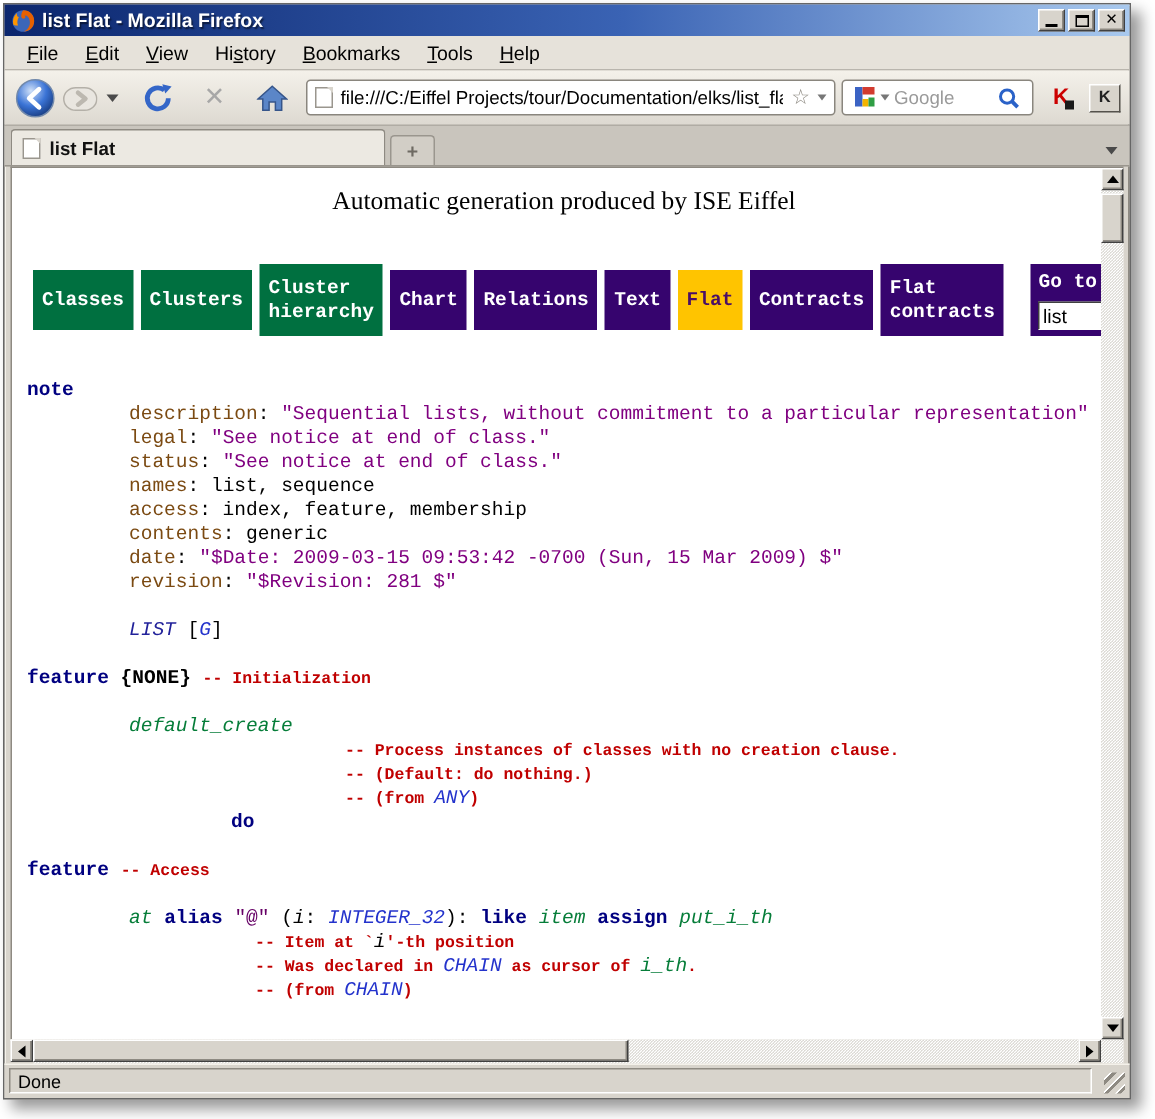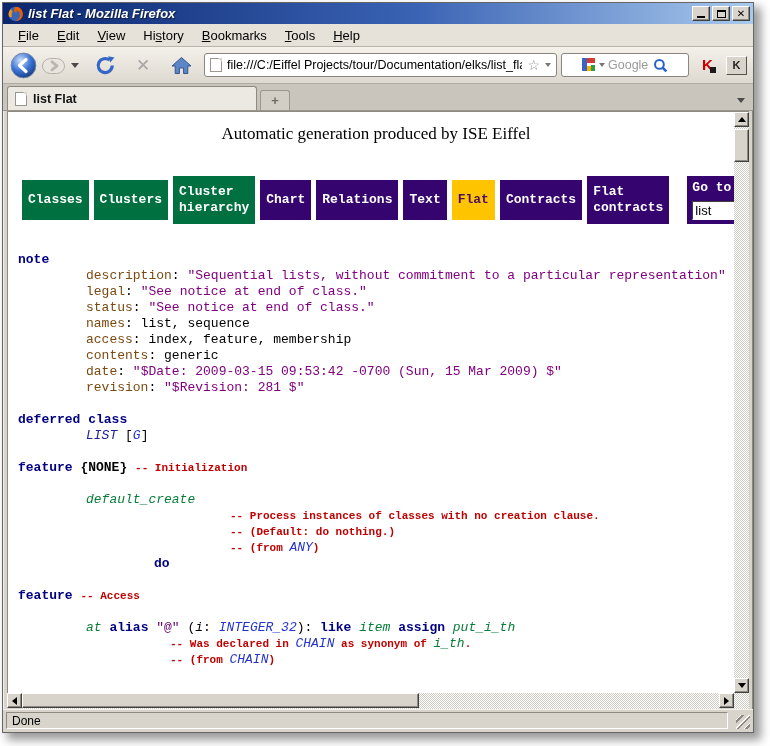--- a/index.html
+++ b/index.html
@@ -15,21 +15,21 @@
                 6px 6px 9px 1px rgba(0,0,0,0.40);
     display:flex; flex-direction:column;
   }
 
   .titlebar {
     height:21px; flex:0 0 21px; display:flex; align-items:center; gap:4px;
     padding:0 3px 0 4px;
     background:linear-gradient(90deg,var(--title-dark,#0b266e) 0%, #3a63b4 55%, var(--title-light,#a9c9ee) 100%);
   }
   .title-text { color:#fff; font-weight:bold; font-size:13px; text-shadow:1px 1px 1px rgba(0,0,0,.55); flex:1;
-    white-space:nowrap; overflow:hidden;font-style:italic; }
+    white-space:nowrap; overflow:hidden; }
   .ff-icon { width:17px; height:17px; display:inline-block; }
   .win-controls { display:flex; gap:2px; }
   .winbtn { width:18px; height:15px; background:#d8d4cc; border:1px solid;
     border-color:#fff #404040 #404040 #fff; box-shadow: inset -1px -1px 0 #8e8a82;
     display:flex; align-items:center; justify-content:center; cursor:default; padding:0; }
   .glyph-min { width:8px; height:2px; background:#000; margin-top:7px; }
   .glyph-max { width:9px; height:8px; border:1px solid #000; border-top:2px solid #000; }
   .glyph-close { font-size:10px; font-weight:bold; line-height:10px; color:#000; font-family:"DejaVu Sans",sans-serif; }
 
   .menubar { height:23px; flex:0 0 23px; background:#e6e2da; border-bottom:1px solid #b9b5ad;
@@ -46,21 +46,21 @@
 
   .urlbar { flex:1; height:24px; background:#fff; border:1px solid #8a867e; border-radius:3px;
     display:flex; align-items:center; gap:5px; padding:0 5px; min-width:0; }
   .page-icon { position:relative; width:12px; height:14px; background:#fff; border:1px solid #9a968e; flex:0 0 12px; }
   .page-icon::after { content:""; position:absolute; right:-1px; top:-1px; width:0; height:0;
     border-left:4px solid transparent; border-top:4px solid #d8d4cc; }
   .url-text { flex:1; font-size:12.5px; color:#000; white-space:nowrap; overflow:hidden; }
   .star { color:#8e8a82; font-size:14px; line-height:14px; font-family:"DejaVu Sans",sans-serif; }
 
   .searchbox { width:128px; height:24px; background:#fff; border:1px solid #8a867e; border-radius:3px;
-    display:flex; align-items:center; gap:3px; padding:0 20px; flex:0 0 128px; }
+    display:flex; align-items:center; gap:3px; padding:0 8px; flex:0 0 128px; }
   .searchbox input { border:none; outline:none; flex:1; min-width:0; font-size:12.5px; color:#000;
     font-family:"Liberation Sans",sans-serif; background:transparent; }
   .searchbox input::placeholder { color:#9a9a9a; }
 
   .kasp { position:relative; width:17px; height:16px; font-weight:bold; font-size:15px; line-height:16px;
     color:#cc0000; text-align:center; }
   .kasp::after { content:""; position:absolute; right:0; bottom:0; width:6px; height:6px; background:#1a1a1a; }
   .kbtn { width:21px; height:19px; background:#d8d4cc; border:1px solid; border-color:#fff #55524c #55524c #fff;
     font-size:11px; font-weight:bold; color:#222; display:flex; align-items:center; justify-content:center; }
 
@@ -307,35 +307,35 @@
               <div class="line" style="padding-left: 0px;"><span class="seg kw">note</span></div>
               <div class="line" style="padding-left: 68px;"><span class="seg tag">description</span><span class="seg txt">: </span><span class="seg str">"Sequential lists, without commitment to a particular representation"</span></div>
               <div class="line" style="padding-left: 68px;"><span class="seg tag">legal</span><span class="seg txt">: </span><span class="seg str">"See notice at end of class."</span></div>
               <div class="line" style="padding-left: 68px;"><span class="seg tag">status</span><span class="seg txt">: </span><span class="seg str">"See notice at end of class."</span></div>
               <div class="line" style="padding-left: 68px;"><span class="seg tag">names</span><span class="seg txt">: list, sequence</span></div>
               <div class="line" style="padding-left: 68px;"><span class="seg tag">access</span><span class="seg txt">: index, feature, membership</span></div>
               <div class="line" style="padding-left: 68px;"><span class="seg tag">contents</span><span class="seg txt">: generic</span></div>
               <div class="line" style="padding-left: 68px;"><span class="seg tag">date</span><span class="seg txt">: </span><span class="seg str">"$Date: 2009-03-15 09:53:42 -0700 (Sun, 15 Mar 2009) $"</span></div>
               <div class="line" style="padding-left: 68px;"><span class="seg tag">revision</span><span class="seg txt">: </span><span class="seg str">"$Revision: 281 $"</span></div>
               <div class="line" style="padding-left: 0px;">&nbsp;</div>
-              <div class="line" style="padding-left: 0px;"><span class="seg kw">deferred class</span></div>
               <div class="line" style="padding-left: 68px;"><span class="seg cls2">LIST</span><span class="seg txt"> [</span><span class="seg cls">G</span><span class="seg txt">]</span></div>
               <div class="line" style="padding-left: 0px;">&nbsp;</div>
               <div class="line" style="padding-left: 0px;"><span class="seg kw">feature</span><span class="seg blk"> {NONE} </span><span class="seg cmt">-- Initialization</span></div>
               <div class="line" style="padding-left: 0px;">&nbsp;</div>
               <div class="line" style="padding-left: 68px;"><span class="seg feat">default_create</span></div>
               <div class="line" style="padding-left: 212px;"><span class="seg cmt">-- Process instances of classes with no creation clause.</span></div>
               <div class="line" style="padding-left: 212px;"><span class="seg cmt">-- (Default: do nothing.)</span></div>
               <div class="line" style="padding-left: 212px;"><span class="seg cmt">-- (from </span><span class="seg cls">ANY</span><span class="seg cmt">)</span></div>
               <div class="line" style="padding-left: 136px;"><span class="seg kw">do</span></div>
               <div class="line" style="padding-left: 0px;">&nbsp;</div>
               <div class="line" style="padding-left: 0px;"><span class="seg kw">feature </span><span class="seg cmt">-- Access</span></div>
               <div class="line" style="padding-left: 0px;">&nbsp;</div>
               <div class="line" style="padding-left: 68px;"><span class="seg feat">at</span><span class="seg txt"> </span><span class="seg kw">alias</span><span class="seg txt"> </span><span class="seg op">"@"</span><span class="seg txt"> (</span><span class="seg var">i</span><span class="seg txt">: </span><span class="seg cls">INTEGER_32</span><span class="seg txt">): </span><span class="seg kw">like</span><span class="seg txt"> </span><span class="seg feat">item</span><span class="seg txt"> </span><span class="seg kw">assign</span><span class="seg txt"> </span><span class="seg feat">put_i_th</span></div>
-              <div class="line" style="padding-left: 152px;"><span class="seg cmt">-- Was declared in </span><span class="seg cls">CHAIN</span><span class="seg cmt"> as synonym of </span><span class="seg feat">i_th</span><span class="seg cmt">.</span></div>
+              <div class="line" style="padding-left: 152px;"><span class="seg cmt">-- Item at `</span><span class="seg var">i</span><span class="seg cmt">'-th position</span></div>
+              <div class="line" style="padding-left: 152px;"><span class="seg cmt">-- Was declared in </span><span class="seg cls">CHAIN</span><span class="seg cmt"> as cursor of </span><span class="seg feat">i_th</span><span class="seg cmt">.</span></div>
               <div class="line" style="padding-left: 152px;"><span class="seg cmt">-- (from </span><span class="seg cls">CHAIN</span><span class="seg cmt">)</span></div>
             </div>
       </div>
       <div class="vscroll">
         <button class="sbtn">
               <span class="tri-up"></span>
             </button>
         <div class="vtrack scroll-track">
           <div class="vthumb"></div>
         </div>

